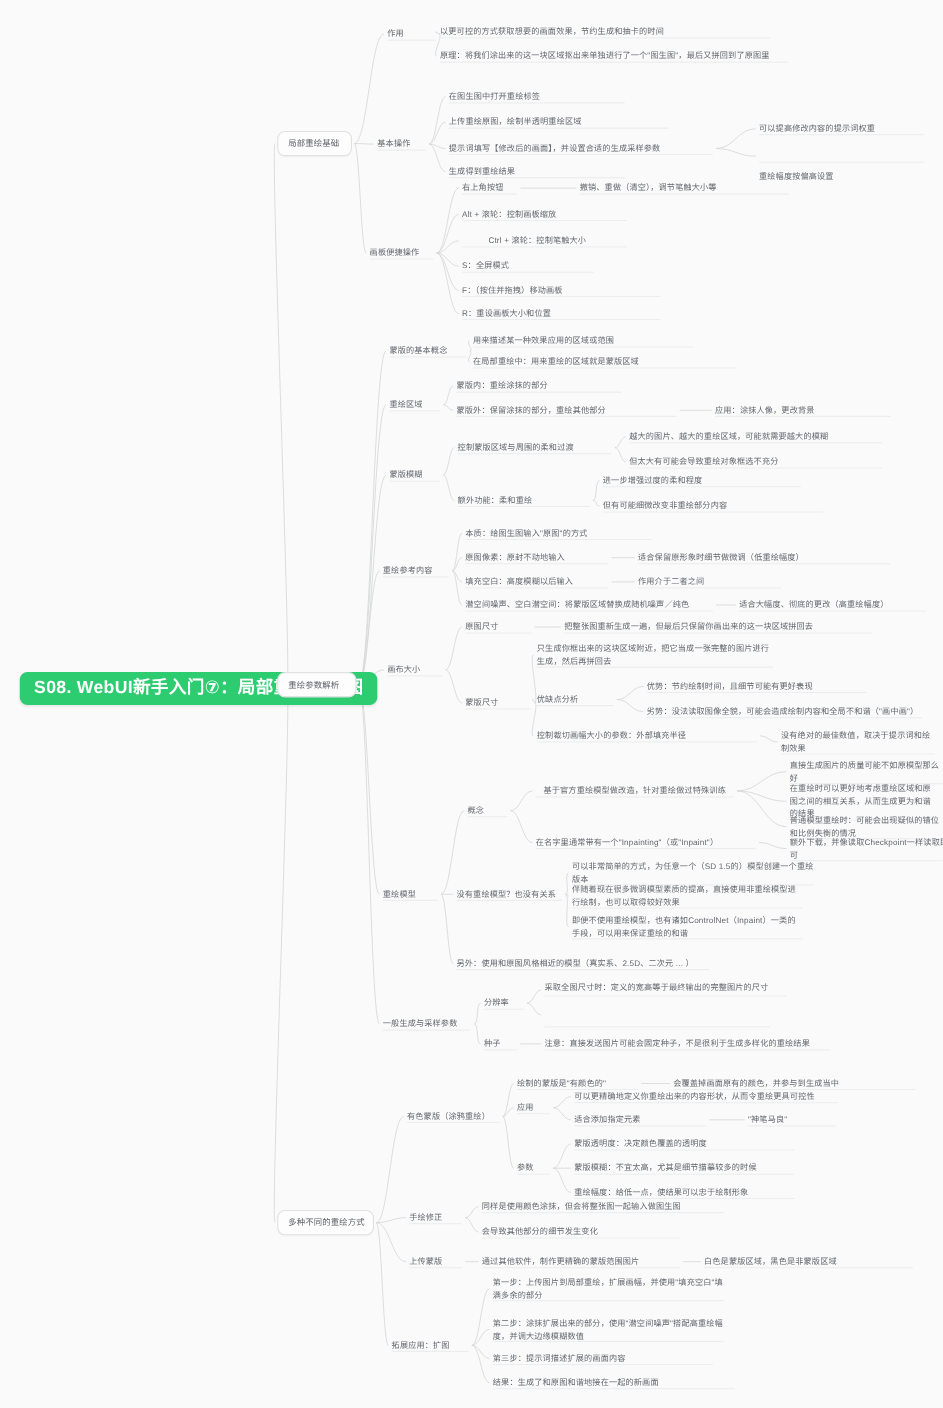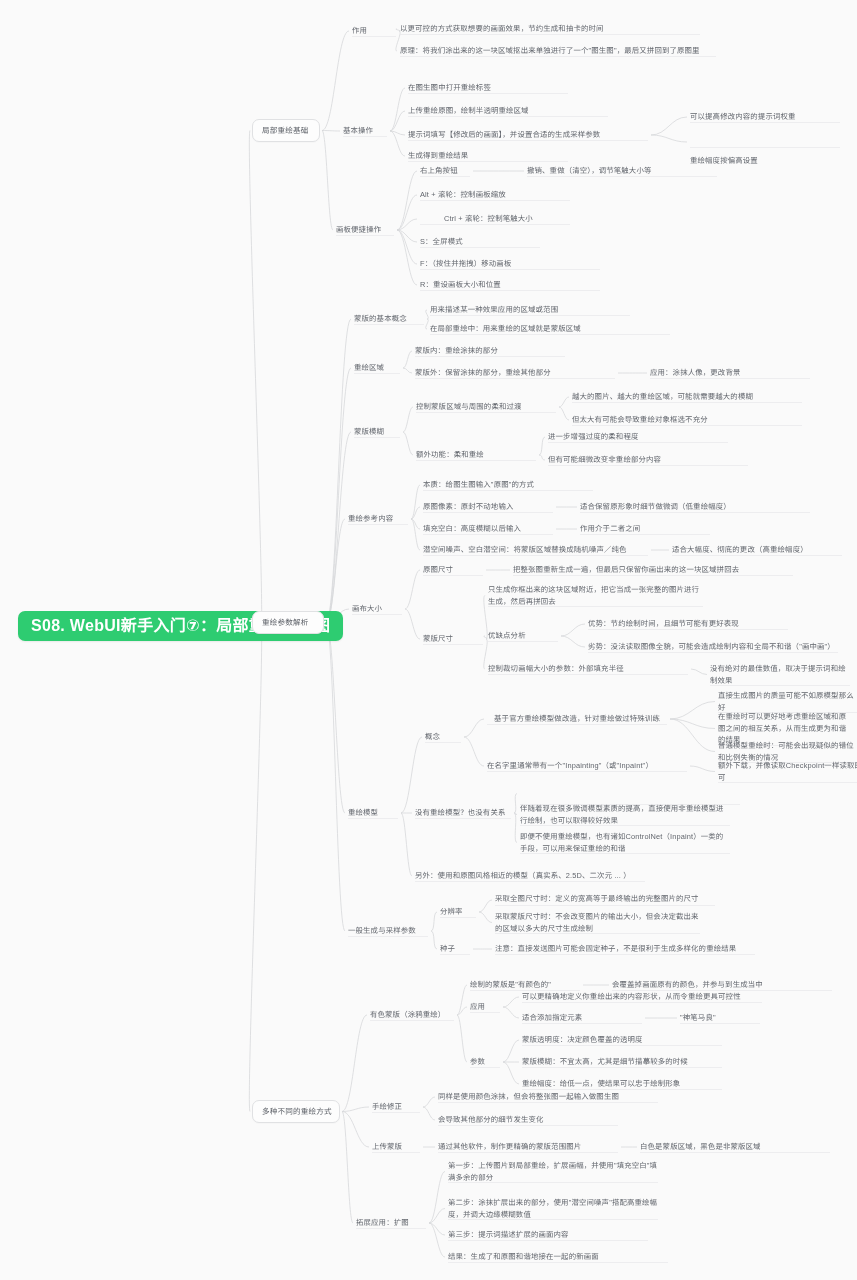--- a/index.html
+++ b/index.html
@@ -301,27 +301,27 @@
     <div class="node n-txt" style="left: 710px; top: 662px; width: 140px;">没有绝对的最佳数值，取决于提示词和绘制效果</div>
     <div class="node n-txt" style="left: 348px; top: 806px; width: 50px;">重绘模型</div>
     <div class="node n-txt" style="left: 425px; top: 730px; width: 36px;">概念</div>
     <div class="node n-txt" style="left: 487px; top: 712px; width: 180px; text-align: center;">基于官方重绘模型做改造，针对重绘做过特殊训练</div>
     <div class="node n-txt" style="left: 718px; top: 689px; width: 140px;">直接生成图片的质量可能不如原模型那么好</div>
     <div class="node n-txt wrap" style="left: 718px; top: 710px; width: 132px; white-space: normal;">在重绘时可以更好地考虑重绘区域和原图之间的相互关系，从而生成更为和谐的结果</div>
     <div class="node n-txt" style="left: 718px; top: 739px; width: 140px;">普通模型重绘时：可能会出现疑似的错位和比例失衡的情况</div>
     <div class="node n-txt" style="left: 487px; top: 759px; width: 200px;">在名字里通常带有一个"Inpainting"（或"Inpaint"）</div>
     <div class="node n-txt" style="left: 718px; top: 759px; width: 150px;">额外下载，并像读取Checkpoint一样读取即可</div>
     <div class="node n-txt" style="left: 415px; top: 806px; width: 96px;">没有重绘模型？也没有关系</div>
+    <div class="node n-txt" style="left: 520px; top: 781px; width: 220px;">可以非常简单的方式，为任意一个（SD 1.5的）模型创建一个重绘版本</div>
     <div class="node n-txt wrap" style="left: 520px; top: 802px; width: 210px; white-space: normal;">伴随着现在很多微调模型素质的提高，直接使用非重绘模型进行绘制，也可以取得较好效果</div>
     <div class="node n-txt wrap" style="left: 520px; top: 830px; width: 210px; white-space: normal;">即便不使用重绘模型，也有诸如ControlNet（Inpaint）一类的手段，可以用来保证重绘的和谐</div>
     <div class="node n-txt" style="left: 415px; top: 869px; width: 230px;">另外：使用和原图风格相近的模型（真实系、2.5D、二次元 ... ）</div>
     <div class="node n-txt" style="left: 348px; top: 924px; width: 80px;">一般生成与采样参数</div>
     <div class="node n-txt" style="left: 440px; top: 905px; width: 36px;">分辨率</div>
     <div class="node n-txt" style="left: 495px; top: 893px; width: 220px; font-family: Liberation Mono, monospace;">采取全图尺寸时：定义的宽高等于最终输出的完整图片的尺寸</div>
-    <div class="node n-txt wrap" style="left: 495px; top: 910px; width: 205px; white-space: normal;">采取蒙版尺寸时：不会改变图片的输出大小，但会决定截出来的区域以多大的尺寸生成绘制</div>
     <div class="node n-txt" style="left: 440px; top: 942px; width: 30px;">种子</div>
     <div class="node n-txt" style="left: 495px; top: 942px; width: 260px;">注意：直接发送图片可能会固定种子，不是很利于生成多样化的重绘结果</div>
     <div class="node n-box" style="left: 252px; top: 1100px; width: 88px;">多种不同的重绘方式</div>
     <div class="node n-txt" style="left: 370px; top: 1008px; width: 84px;">有色蒙版（涂鸦重绘）</div>
     <div class="node n-txt" style="left: 470px; top: 978px; width: 110px;">绘制的蒙版是"有颜色的"</div>
     <div class="node n-txt" style="left: 612px; top: 978px; width: 220px;">会覆盖掉画面原有的颜色，并参与到生成当中</div>
     <div class="node n-txt" style="left: 470px; top: 1000px; width: 30px;">应用</div>
     <div class="node n-txt" style="left: 522px; top: 990px; width: 240px;">可以更精确地定义你重绘出来的内容形状，从而令重绘更具可控性</div>
     <div class="node n-txt" style="left: 522px; top: 1011px; width: 120px;">适合添加指定元素</div>
     <div class="node n-txt" style="left: 680px; top: 1011px; width: 80px;">"神笔马良"</div>

